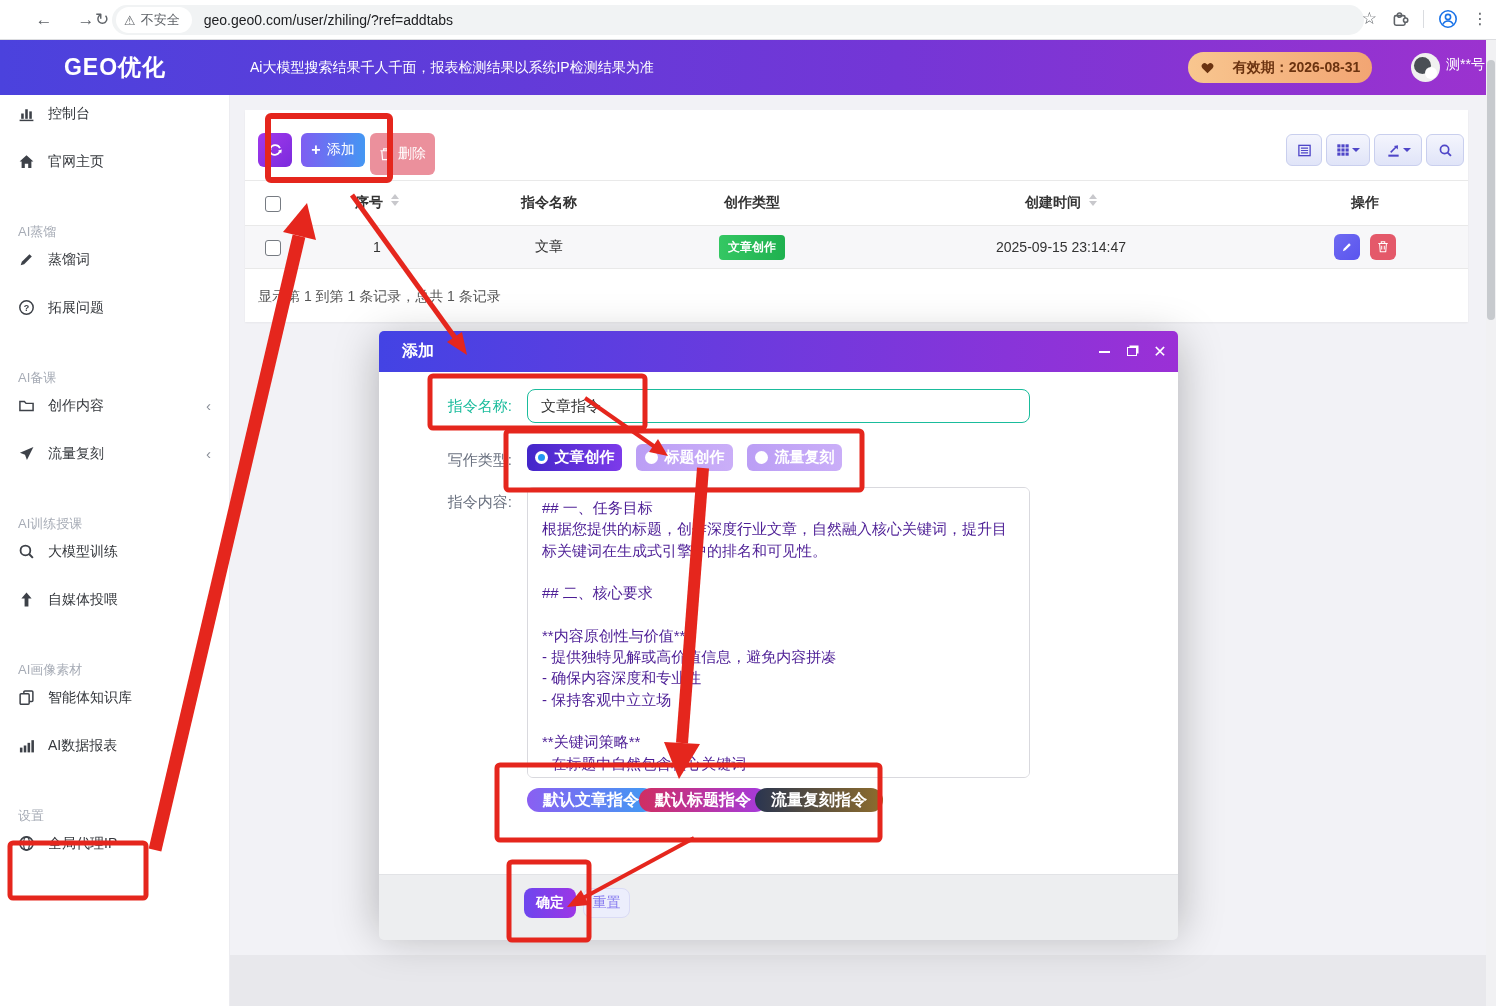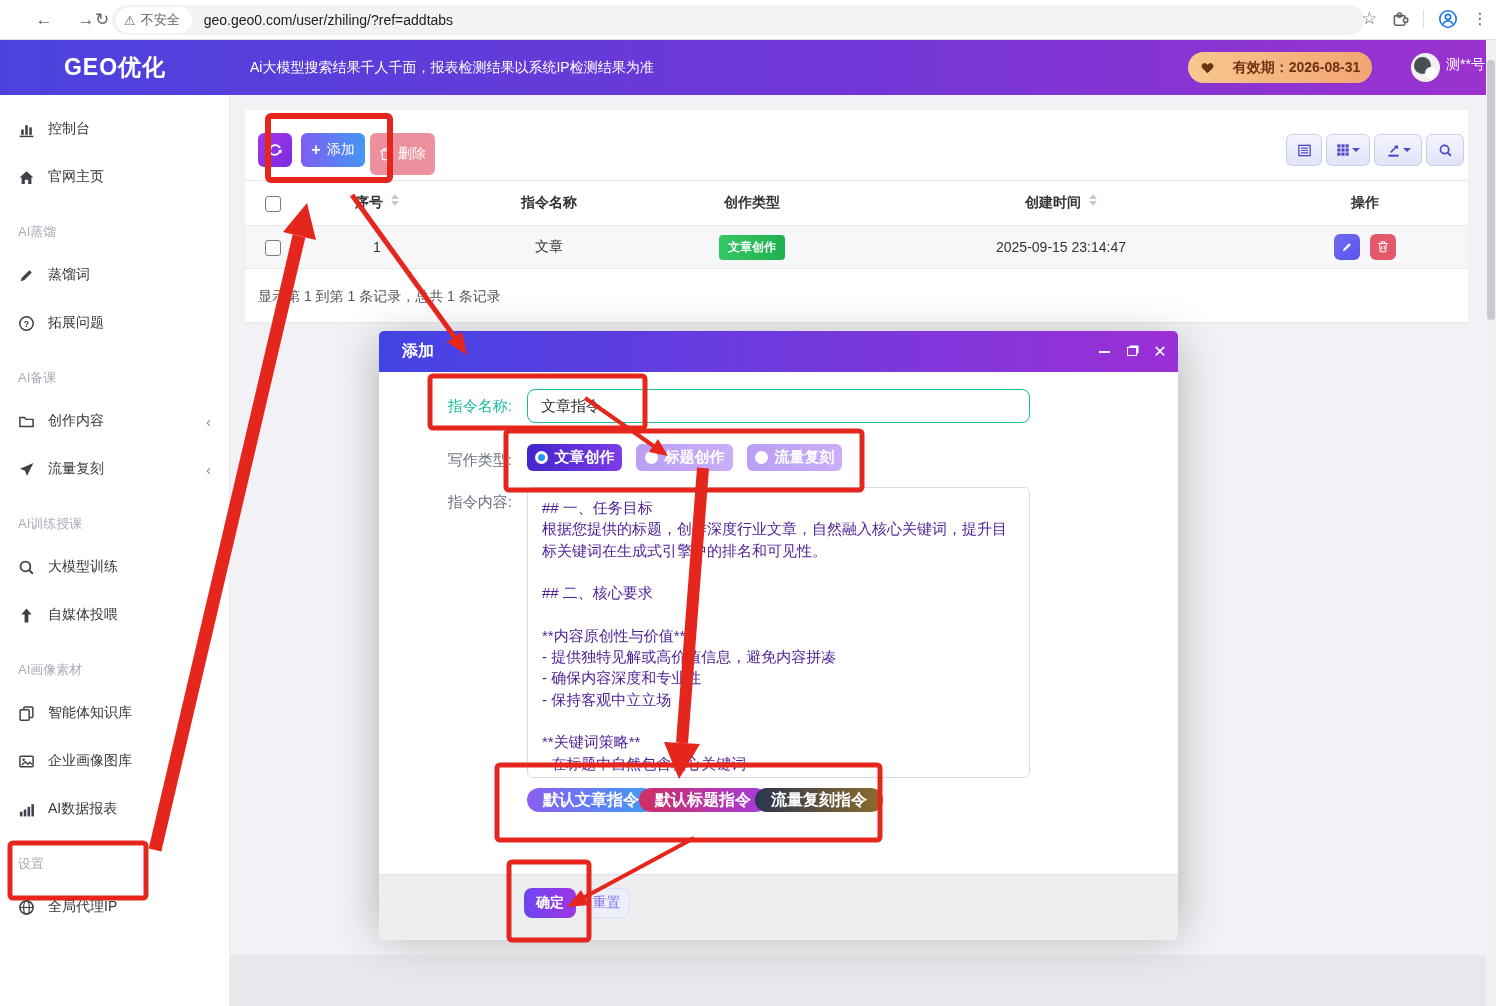--- a/index.html
+++ b/index.html
@@ -22,21 +22,21 @@
   .brand { position:absolute; left:0; top:0; width:230px; height:55px; color:#fff; font-size:23px; font-weight:bold; display:flex; align-items:center; justify-content:center; letter-spacing:1px; }
   .notice { position:absolute; left:250px; top:0; height:55px; display:flex; align-items:center; color:#fff; font-size:14px; }
   .vip-badge { position:absolute; left:1188px; top:12px; width:184px; height:31px; border-radius:16px; background:linear-gradient(90deg,#f8c68f,#f2a573); display:flex; align-items:center; justify-content:center; gap:18px; color:#6b3310; font-size:14px; font-weight:bold; }
   .hdr-avatar { position:absolute; left:1411px; top:13px; width:29px; height:29px; border-radius:50%; background:#f0f0f0; overflow:hidden; }
   .hdr-avatar .blob { position:absolute; left:3px; top:4px; width:17px; height:17px; border-radius:50%; background:#4a4f55; }
   .hdr-avatar .blob2 { position:absolute; left:14px; top:14px; width:12px; height:12px; border-radius:50%; background:#ffffff; }
   .hdr-user { position:absolute; left:1446px; top:0; height:49px; display:flex; align-items:center; color:#fff; font-size:14px; }
 
   
   .sidebar { left:0; top:95px; width:230px; height:911px; background:#ffffff; border-right:1px solid #ececf0; padding-top:10px; z-index:3; }
-  .sb-item { position:relative; height:48px; display:flex; align-items:center; padding-left:18px; cursor:pointer; }
+  .sb-item { position:relative; height:48px; display:flex; padding-left:18px; cursor:pointer; }
   .sb-item .ic { width:17px; height:17px; margin-right:13px; color:#3d4148; flex:0 0 17px; }
   .sb-item .lbl { font-size:14px; color:#35383d; }
   .sb-item .chev { position:absolute; right:18px; color:#8a8f98; font-size:15px; }
   .sb-item.active { background:#e9ebfb; }
   .sb-section { height:50px; display:flex; align-items:flex-end; padding:0 0 10px 18px; color:#a7acb6; font-size:13px; }
 
   
   .main-bg { left:230px; top:95px; width:1256px; height:911px; background:#f2f2f6; }
   .footer-band { left:230px; top:955px; width:1256px; height:51px; background:#e8e8ec; }
   .card { left:245px; top:110px; width:1223px; height:212px; background:#ffffff; box-shadow:0 1px 2px rgba(0,0,0,0.05); }
@@ -207,28 +207,20 @@
       <span class="lbl">自媒体投喂</span>
       <span class="chev">‹</span>
     </div>
     <div class="sb-section">AI画像素材</div>
     <div class="sb-item">
       <svg class="ic icon" viewBox="0 0 16 16">
           <rect x="5.5" y="1.8" width="8.5" height="10" rx="1" fill="none" stroke="#3d4148" stroke-width="1.4"></rect>
           <rect x="2" y="4.4" width="8.5" height="10" rx="1" fill="#fff" stroke="#3d4148" stroke-width="1.4"></rect>
         </svg>
       <span class="lbl">智能体知识库</span>
-    </div>
-    <div class="sb-item">
-      <svg class="ic icon" viewBox="0 0 16 16">
-          <rect x="1.8" y="3" width="12.4" height="10" rx="1" fill="none" stroke="#3d4148" stroke-width="1.4"></rect>
-          <circle cx="5.3" cy="6.4" r="1.2" fill="#3d4148"></circle>
-          <path d="M3.5 11.4 L6.8 8.2 L9.2 10.6 L11 8.8 L13 10.8" fill="none" stroke="#3d4148" stroke-width="1.3"></path>
-        </svg>
-      <span class="lbl">企业画像图库</span>
     </div>
     <div class="sb-item">
       <svg class="ic icon" viewBox="0 0 16 16">
           <rect x="1.8" y="10" width="2.4" height="4.5" fill="#3d4148"></rect>
           <rect x="5.4" y="8" width="2.4" height="6.5" fill="#3d4148"></rect>
           <rect x="9" y="5.5" width="2.4" height="9" fill="#3d4148"></rect>
           <rect x="12.6" y="3" width="2.4" height="11.5" fill="#3d4148"></rect>
         </svg>
       <span class="lbl">AI数据报表</span>
     </div>

